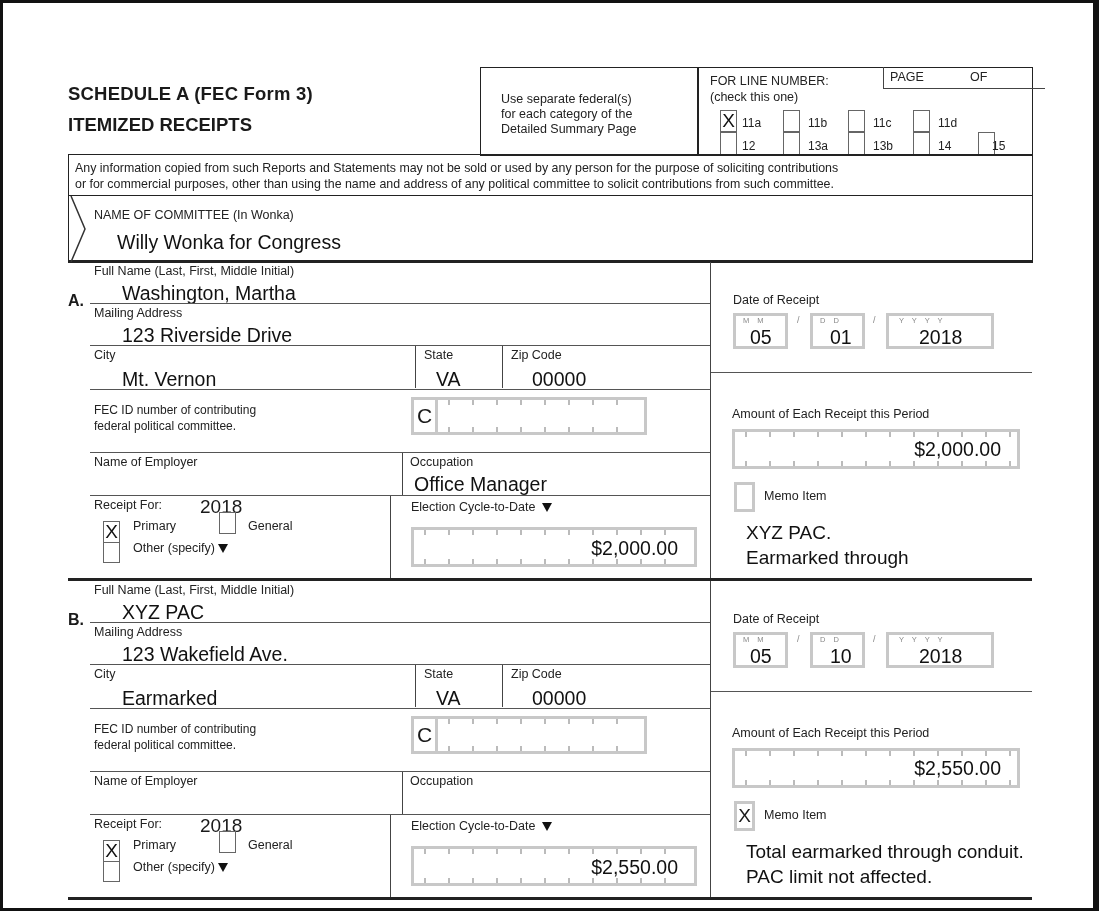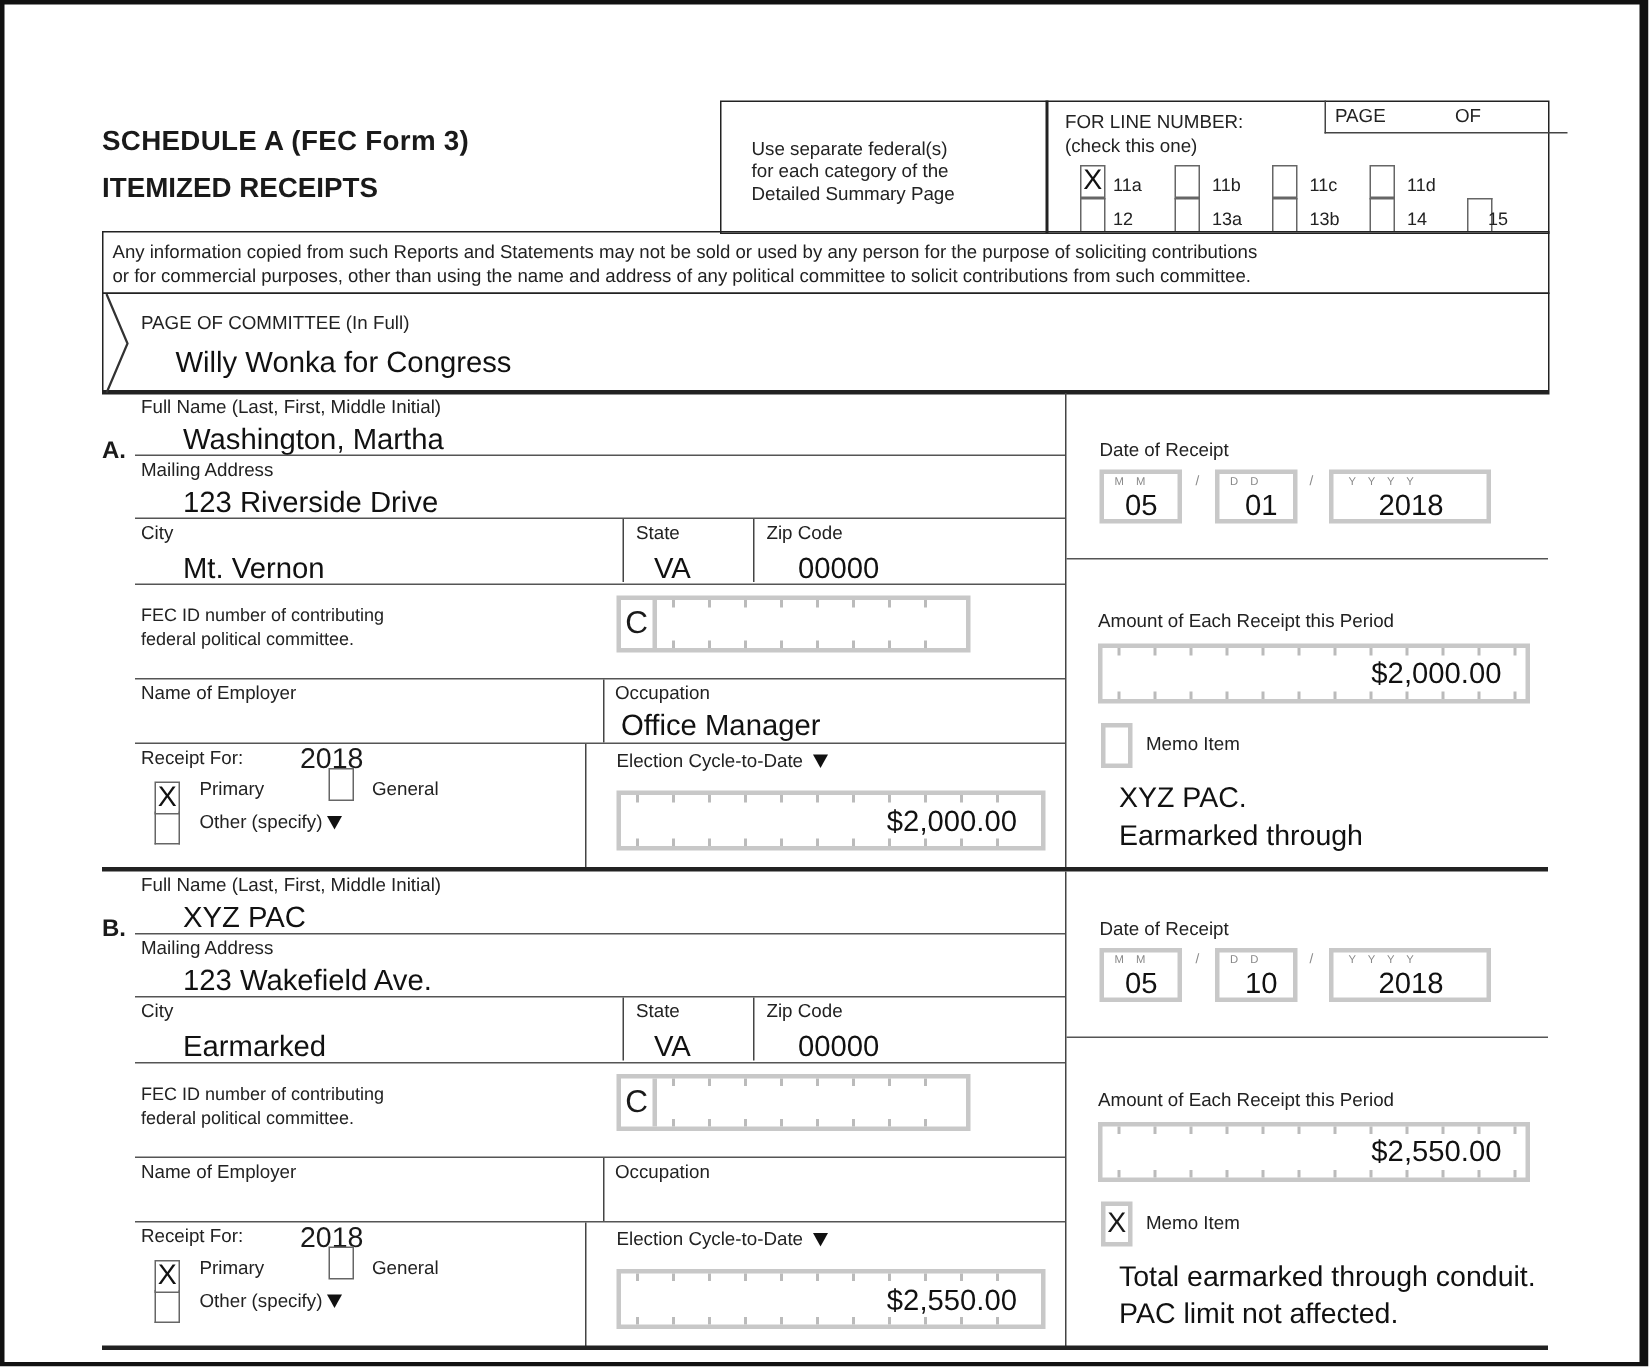--- a/index.html
+++ b/index.html
@@ -71,21 +71,21 @@
   <div class="abs" style="left:6px; top:5px; font-size:12.4px; line-height:16px; color:#222; white-space:nowrap;">
     <div>Any information copied from such Reports and Statements may not be sold or used by any person for the purpose of soliciting contributions</div>
     <div>or for commercial purposes, other than using the name and address of any political committee to solicit contributions from such committee.</div>
   </div>
 </div>
 
 <div class="box" style="left:68px; top:195px; width:965px; height:68px; border-width:1.5px 1.5px 3px 1.5px;">
   <svg class="abs" style="left:0; top:0;" width="20" height="66">
     <polyline points="2,0 16,33 2,66" fill="none" stroke="#333" stroke-width="1.5"></polyline>
   </svg>
-  <div class="abs lbl" style="left:25px; top:12px;">PAGE OF COMMITTEE (In Full)</div>
+  <div class="abs lbl" style="left:25px; top:12px;">NAME OF COMMITTEE (In Wonka)</div>
   <div class="abs val" style="left:48px; top:35px;">Willy Wonka for Congress</div>
 </div>
 
 <div id="entryA" class="abs" style="left:0; top:262px; width:1099px; height:318px;">
   <div class="abs lbl" style="left:94px; top:2px;">Full Name (Last, First, Middle Initial)</div>
   <div class="abs" style="left:68px; top:30px; font-size:16px; font-weight:bold;">A.</div>
   <div class="abs val" style="left:122px; top:20px;">Washington, Martha</div>
   <div class="hline" style="left:90px; top:41px; width:620px;"></div>
   <div class="abs lbl" style="left:94px; top:44px;">Mailing Address</div>
   <div class="abs val" style="left:122px; top:62px;">123 Riverside Drive</div>

